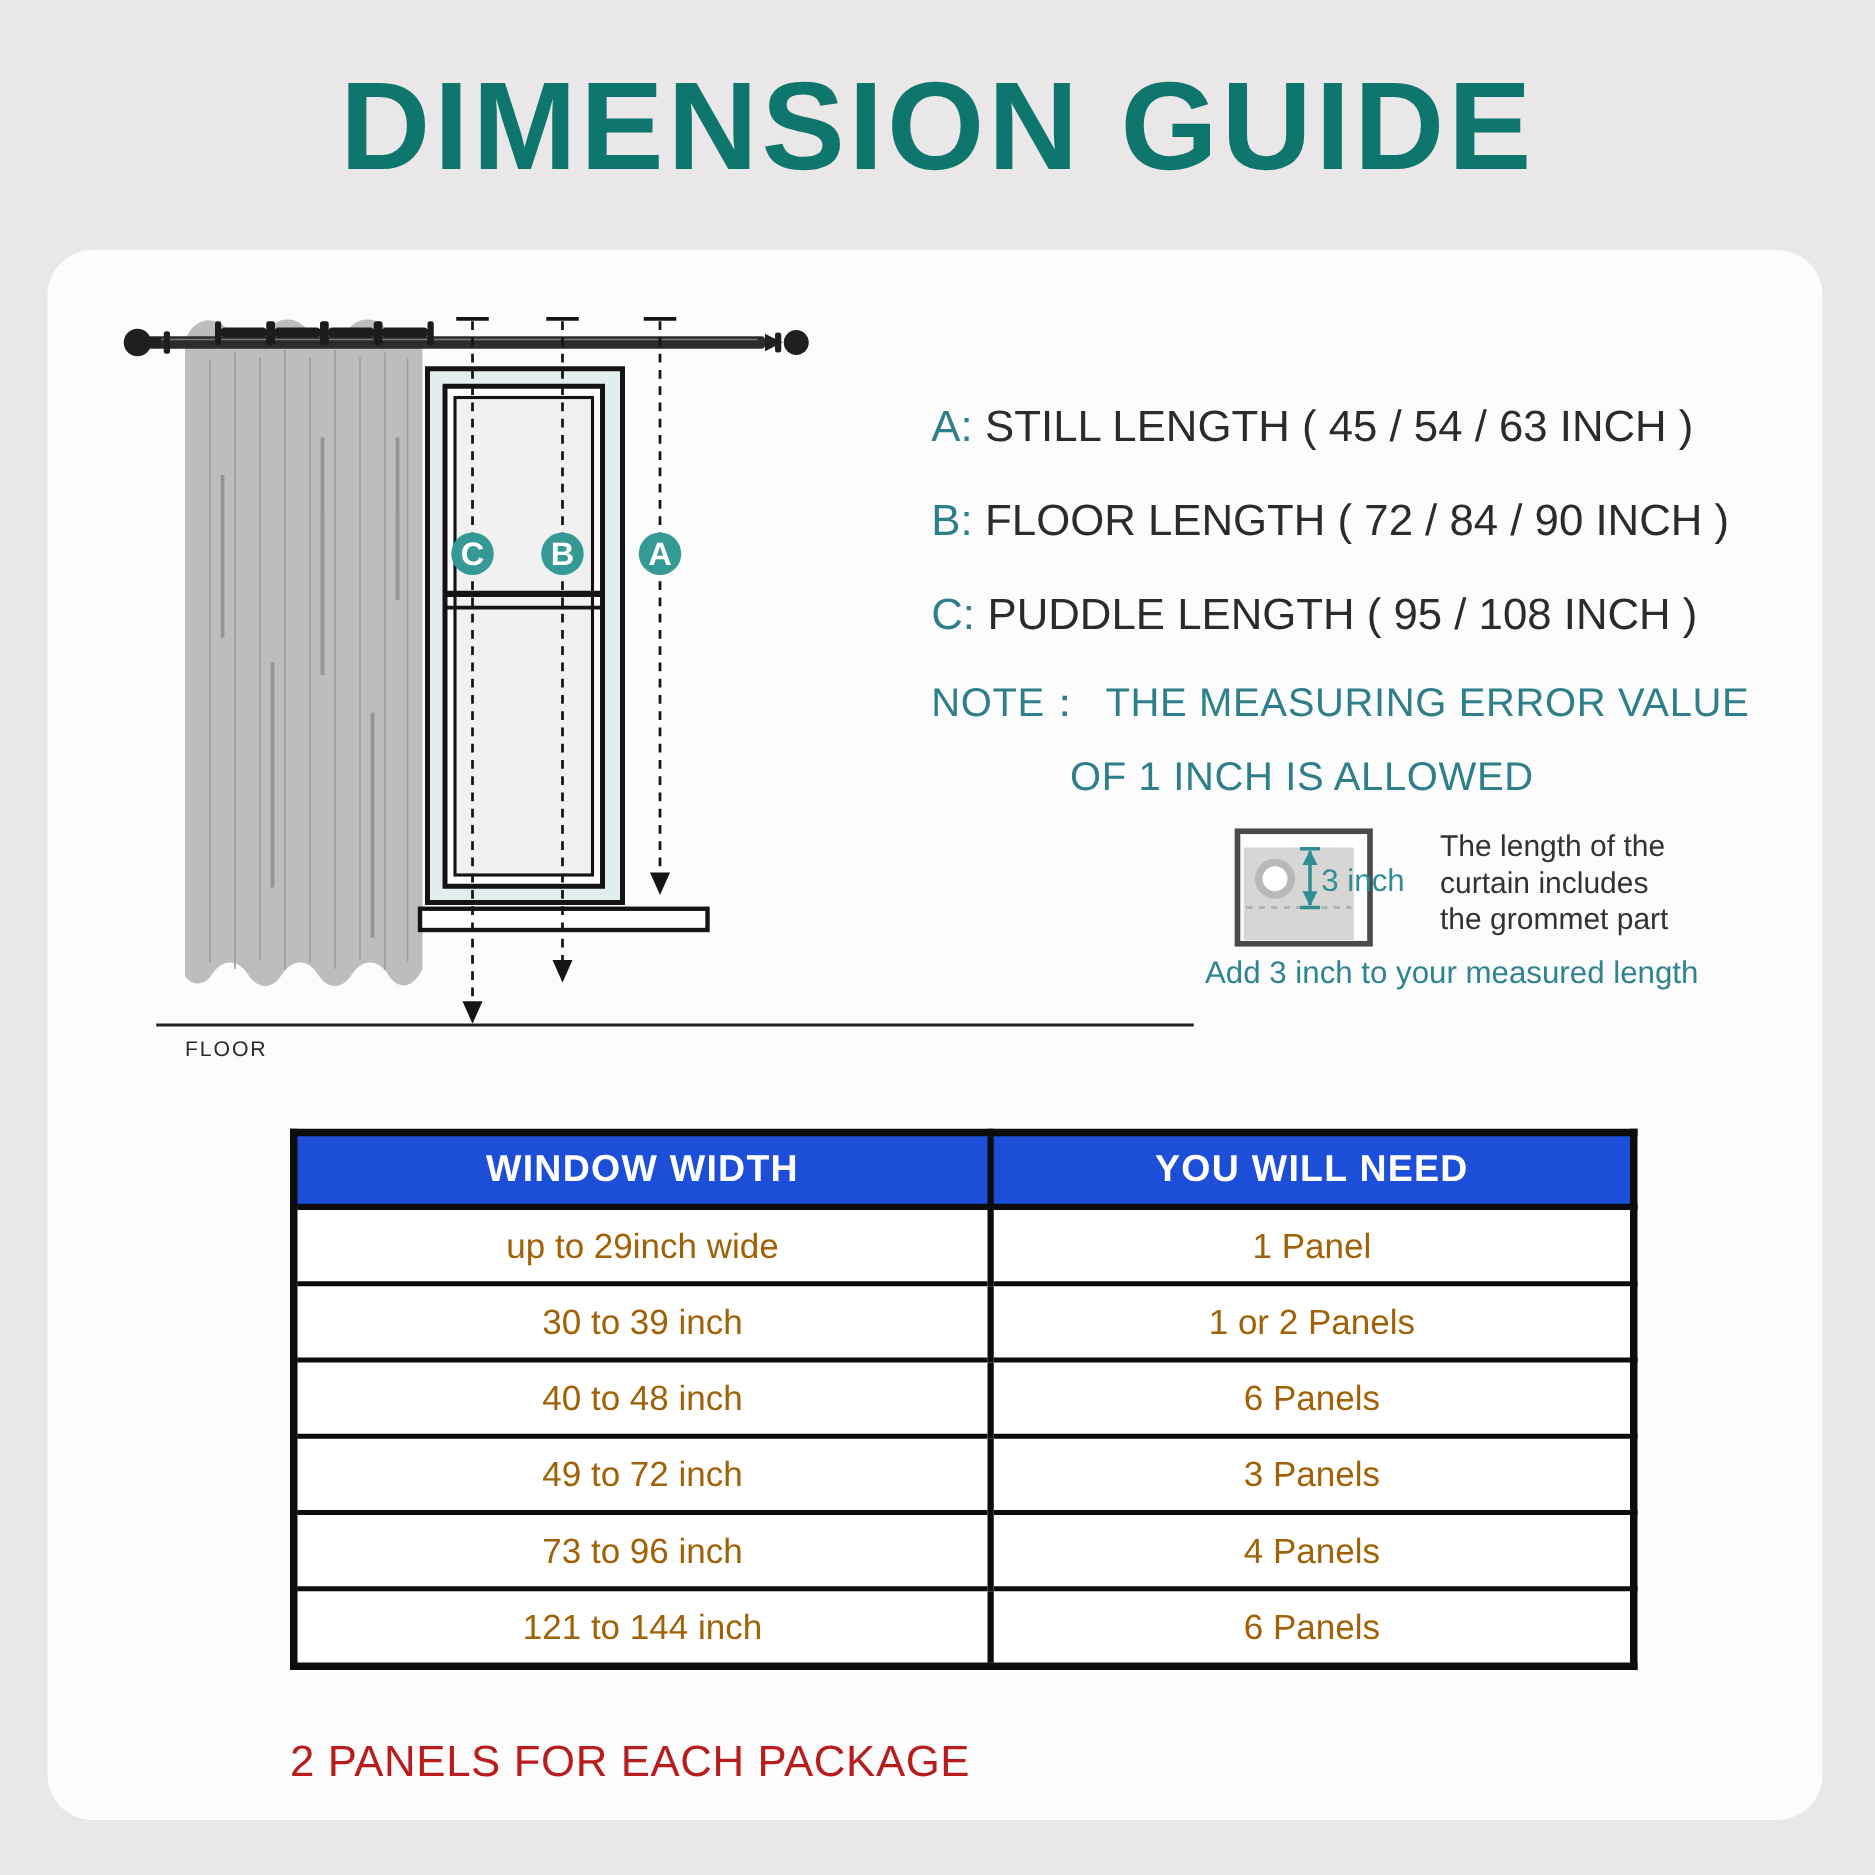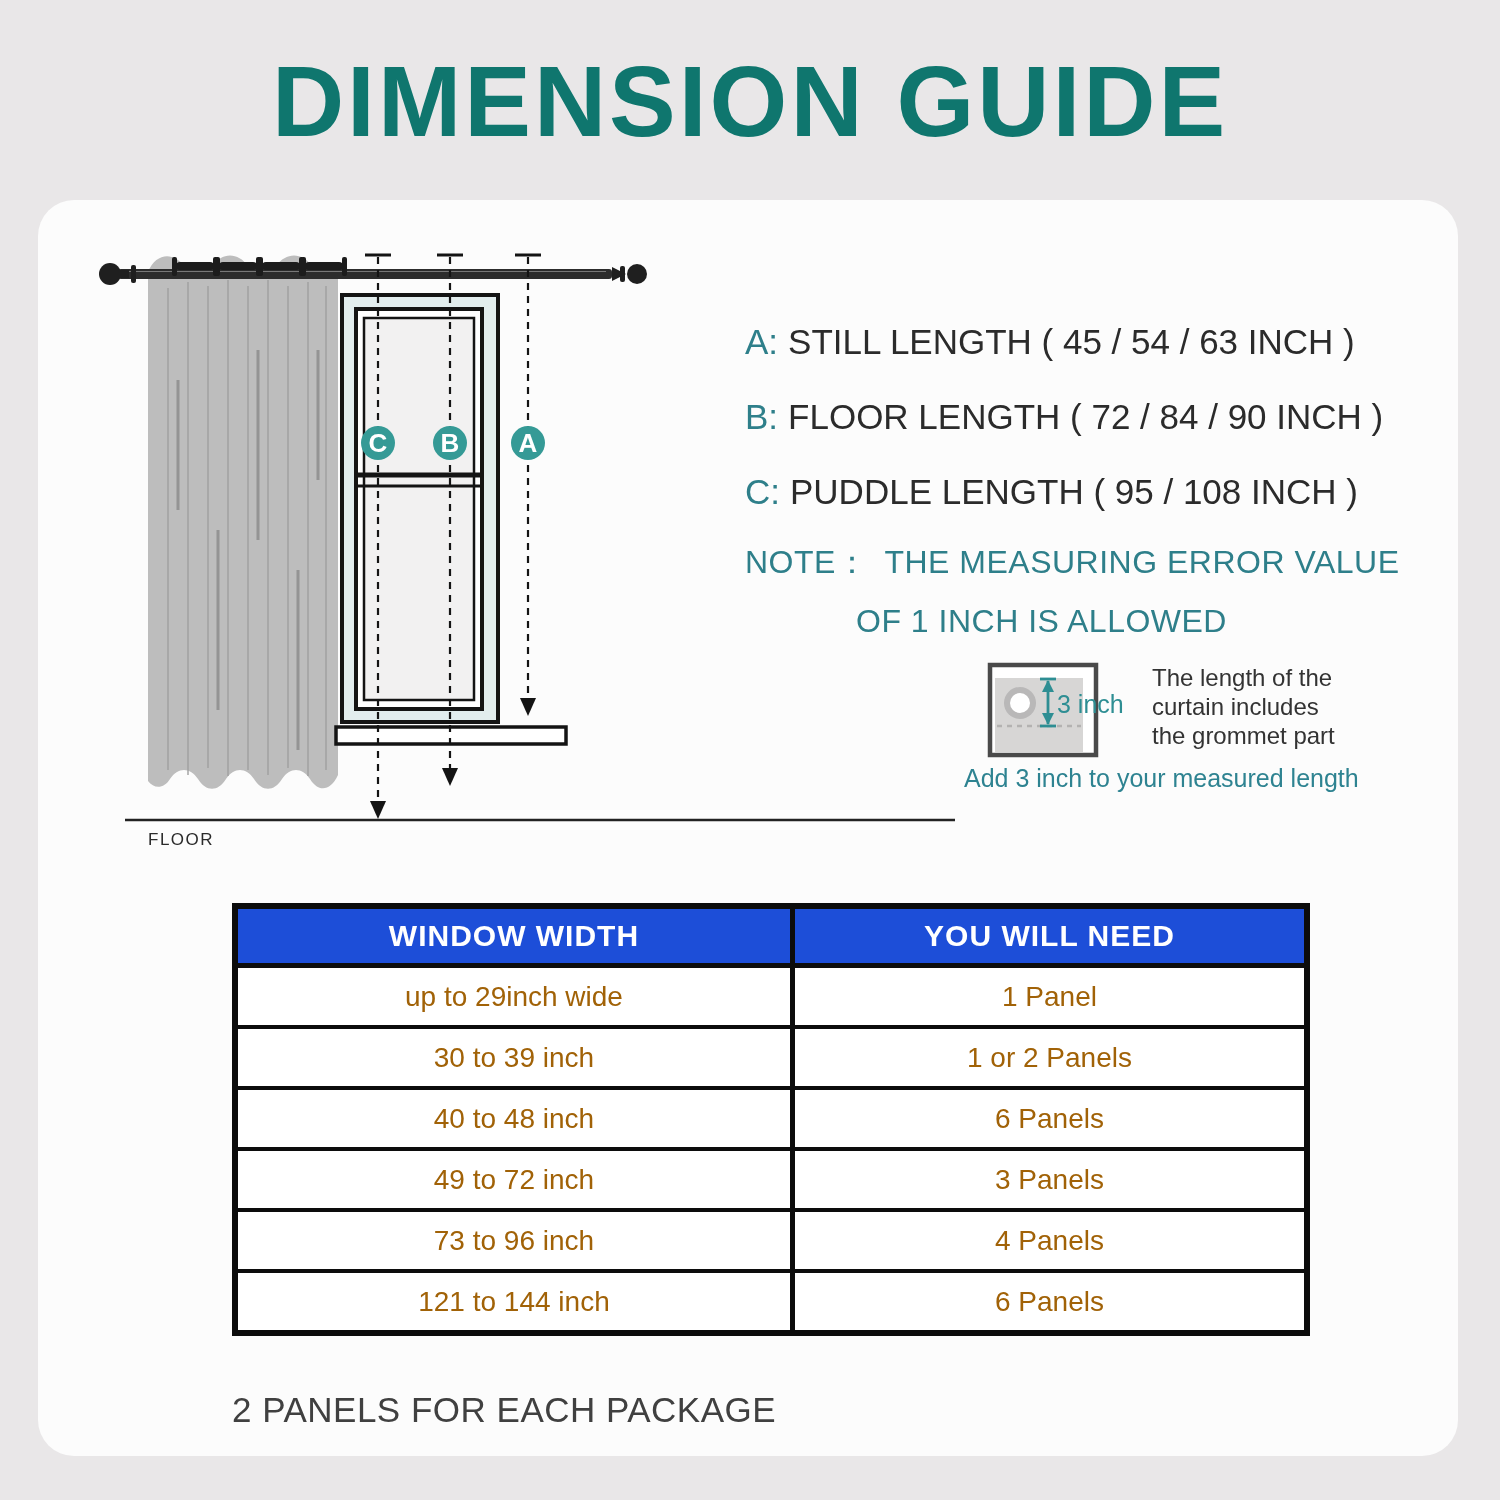--- a/index.html
+++ b/index.html
@@ -46,21 +46,21 @@
     background:#1d4ed8;color:#ffffff;
     font-size:30px;font-weight:bold;letter-spacing:1px;
     height:52px;border:5px solid #0c0c0c;text-align:center;
   }
   table.size-table td{
     height:55px;font-size:28px;color:#a16207;text-align:center;
     border:4px solid #0c0c0c;background:#ffffff;
   }
   table.size-table .col2{border-left-width:5px;}
   .footnote{
-    left:232px;top:1390px;font-size:35px;color:#404040;letter-spacing:0.5px;
+    left:232px;top:1390px;font-size:35px;color:#b91c1c;letter-spacing:0.5px;
   }
   svg text{font-family:"Liberation Sans",sans-serif;}
 </style>
 </head>
 <body>
 
 <div class="abs title">DIMENSION GUIDE</div>
 
 <div class="abs panel"></div>
 

